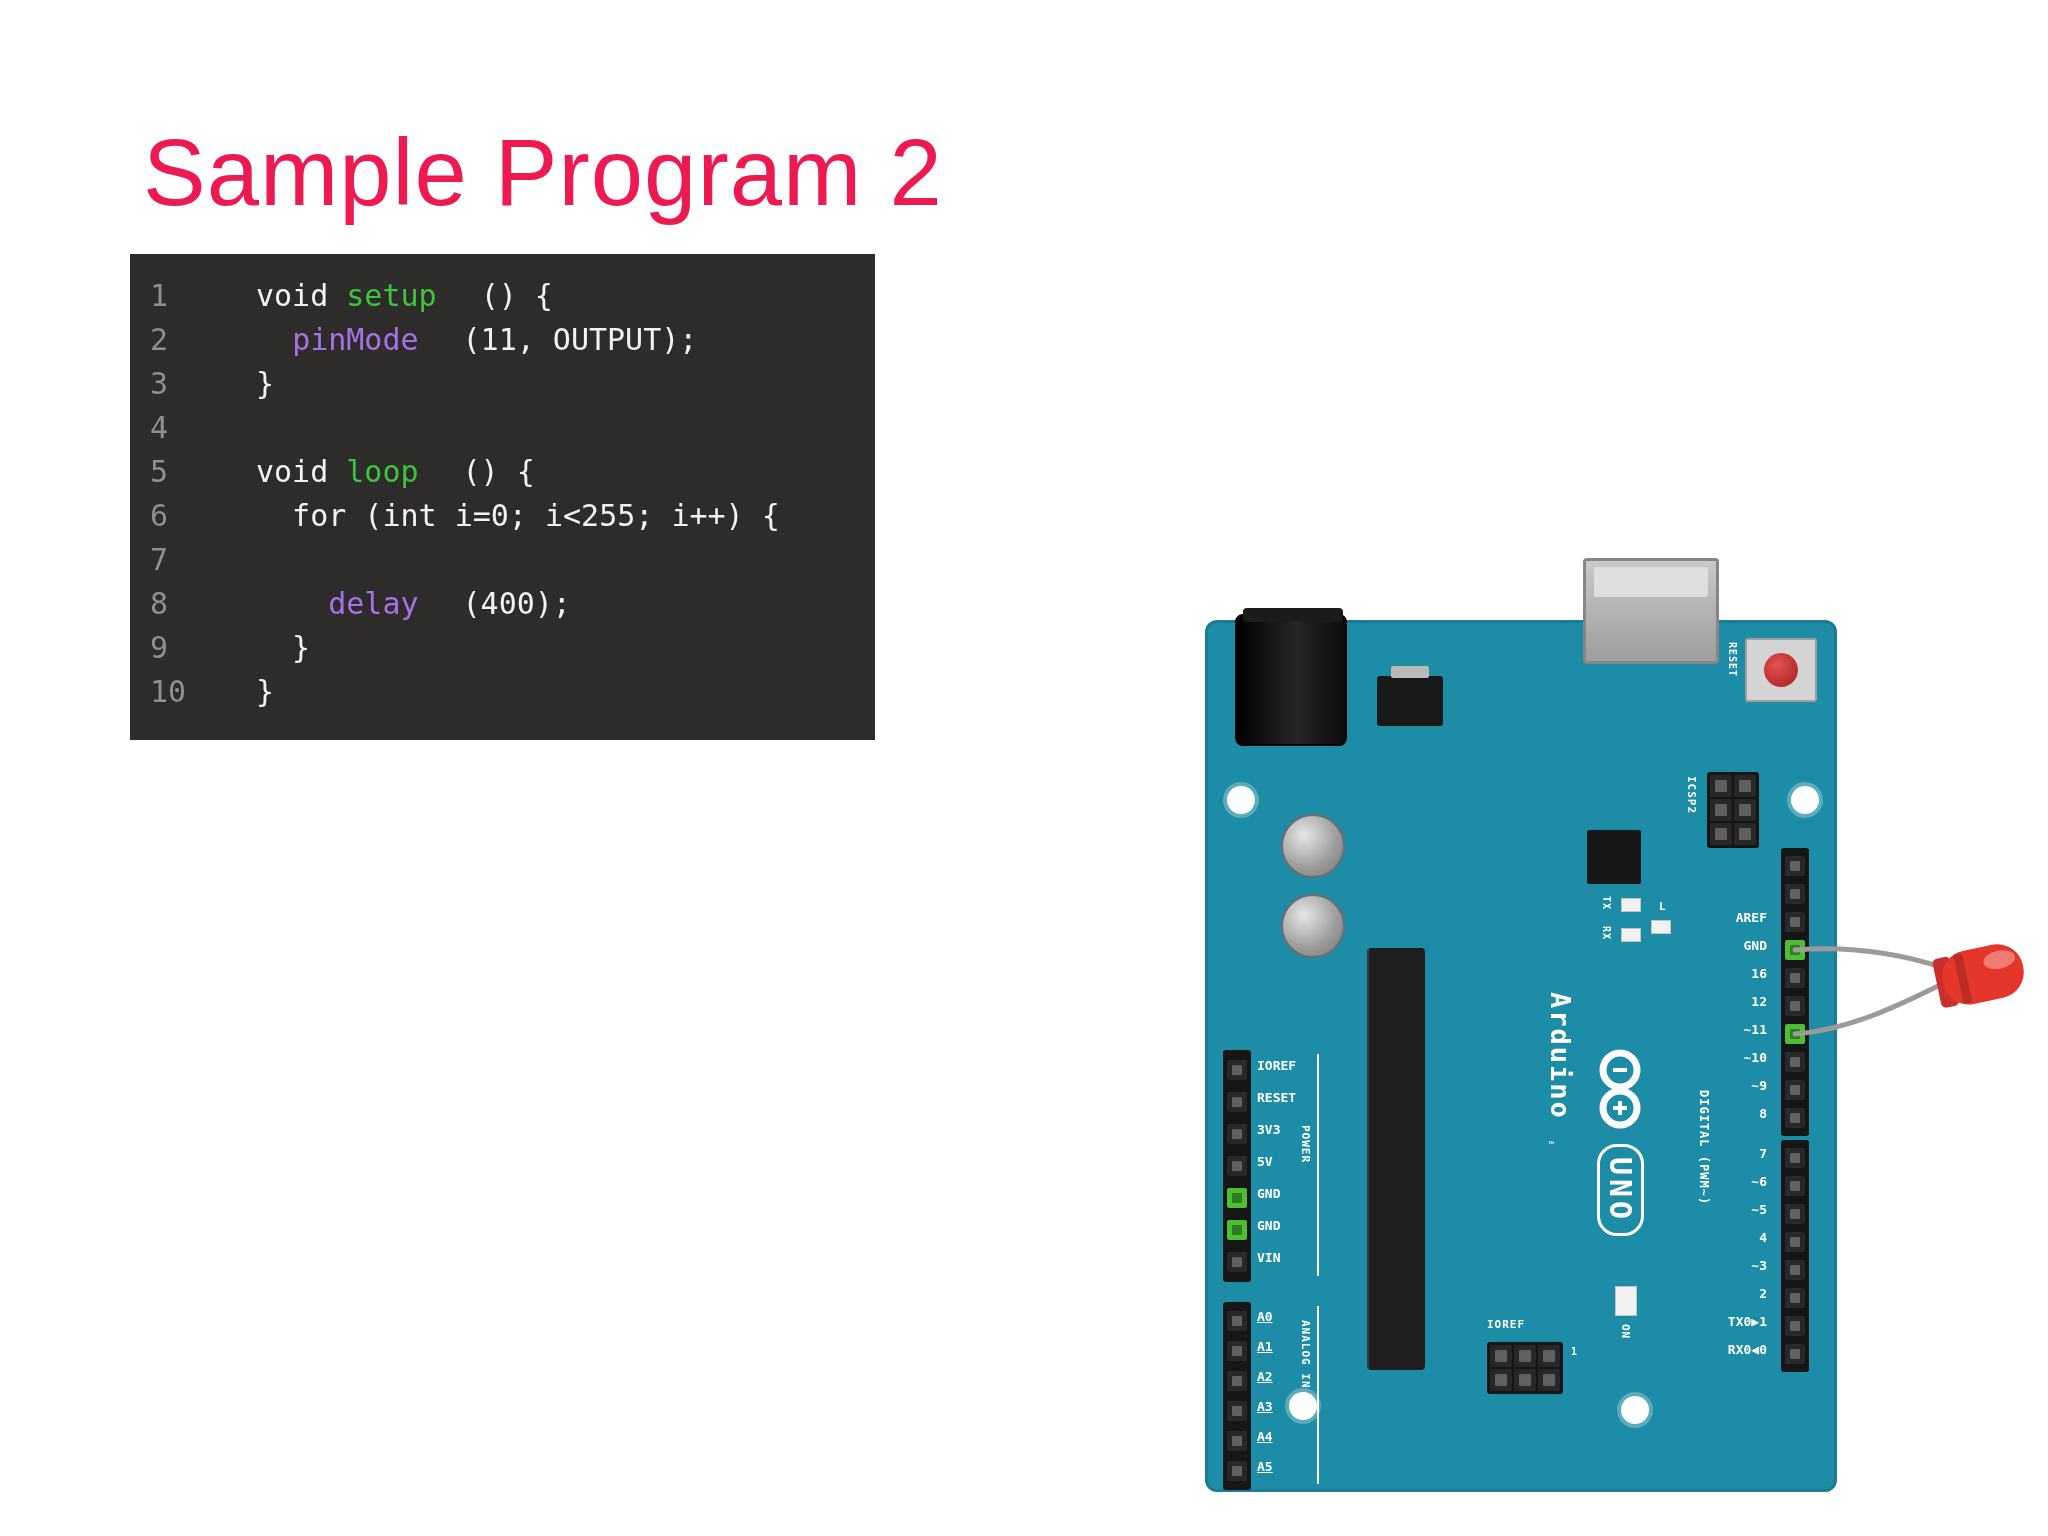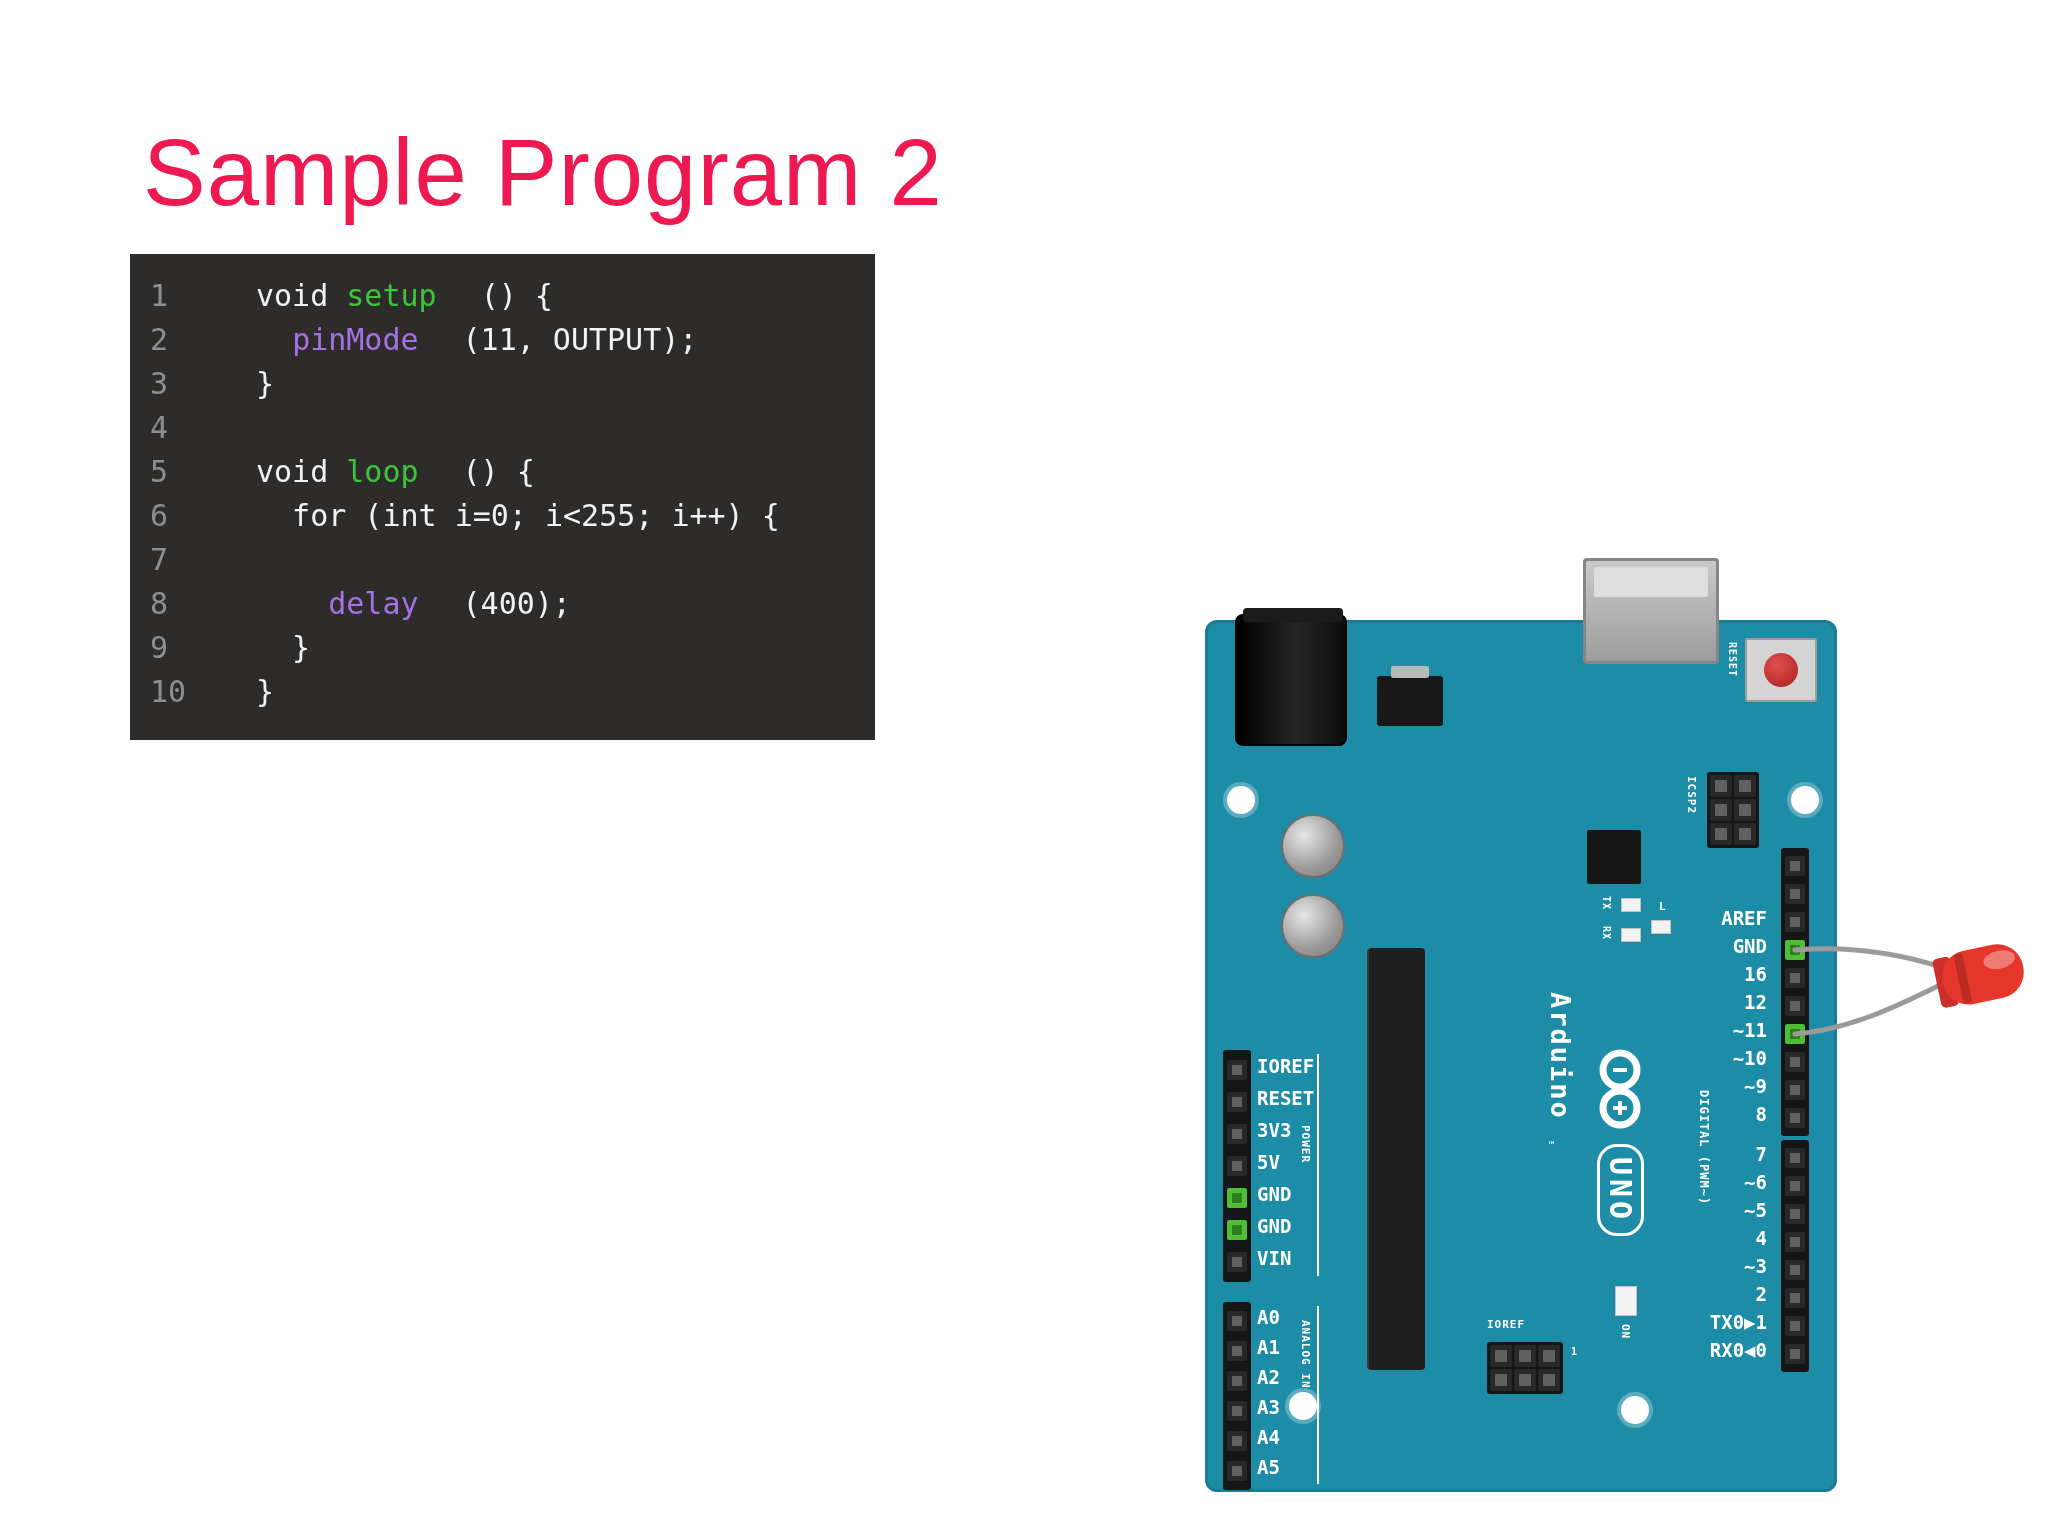--- a/index.html
+++ b/index.html
@@ -51,24 +51,24 @@
   .pin-green .pin-hole{background:#2e7d20;}
   .strip-power .pin{margin:6px 0;}
   .strip-analog .pin{margin:5px 0;}
 
   .icsp{position:absolute;display:grid;grid-template-columns:repeat(2,22px);grid-auto-rows:22px;gap:2px;
         background:#161616;padding:3px;border-radius:3px;}
   .icsp .pin{width:22px;height:22px;margin:0;}
   .icsp-b{grid-template-columns:repeat(3,22px);}
 
   .label-col{position:absolute;display:flex;flex-direction:column;color:#fff;
-             font-family:"DejaVu Sans Mono",monospace;font-size:19px;font-weight:bold;}
+             font-family:"DejaVu Sans Mono",monospace;font-size:13px;font-weight:bold;}
   .label-col.right .pin-label{height:28px;line-height:28px;text-align:right;padding-right:6px;}
   .label-col.power .pin-label{height:32px;line-height:32px;}
-  .label-col.analog .pin-label{height:30px;line-height:30px;}
+  .label-col.analog .pin-label{height:30px;line-height:30px;text-decoration:underline;}
   .label-col{width:138px;}
   .label-col.power,.label-col.analog{width:60px;}
 
   .sline{position:absolute;width:2px;background:#fff;}
 
   .brand{position:absolute;left:340px;top:372px;font-size:27px;font-weight:bold;letter-spacing:2px;}
   .brand-tm{position:absolute;left:344px;top:520px;font-size:9px;letter-spacing:0;}
   .model{position:absolute;left:392px;top:524px;font-size:30px;font-weight:bold;letter-spacing:4px;
          border:3px solid #fff;border-radius:20px;padding:10px 3px;}
   .logo-svg{position:absolute;left:386px;top:424px;}

